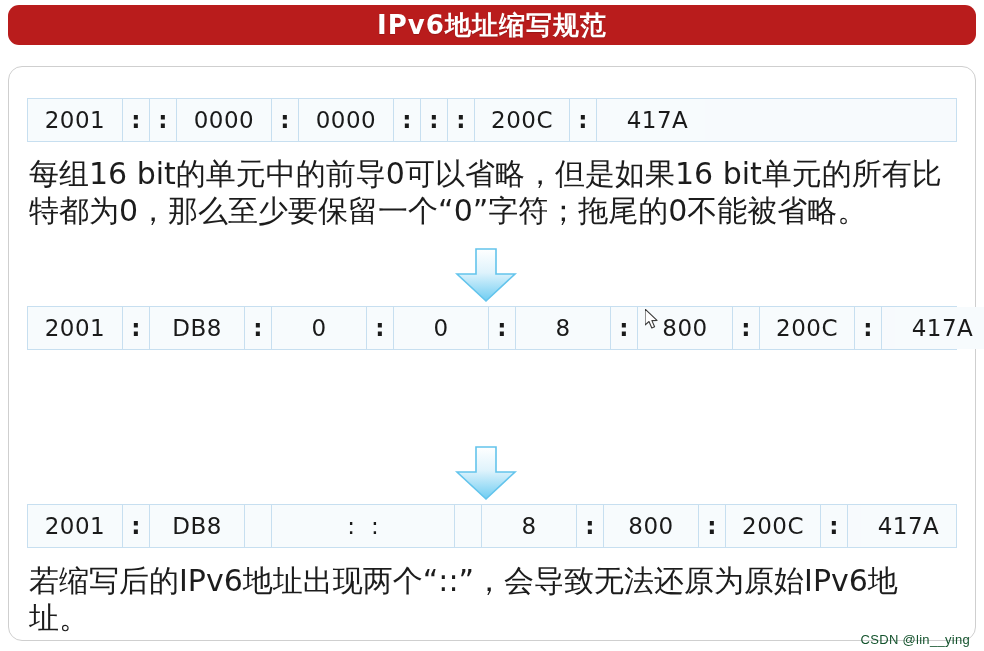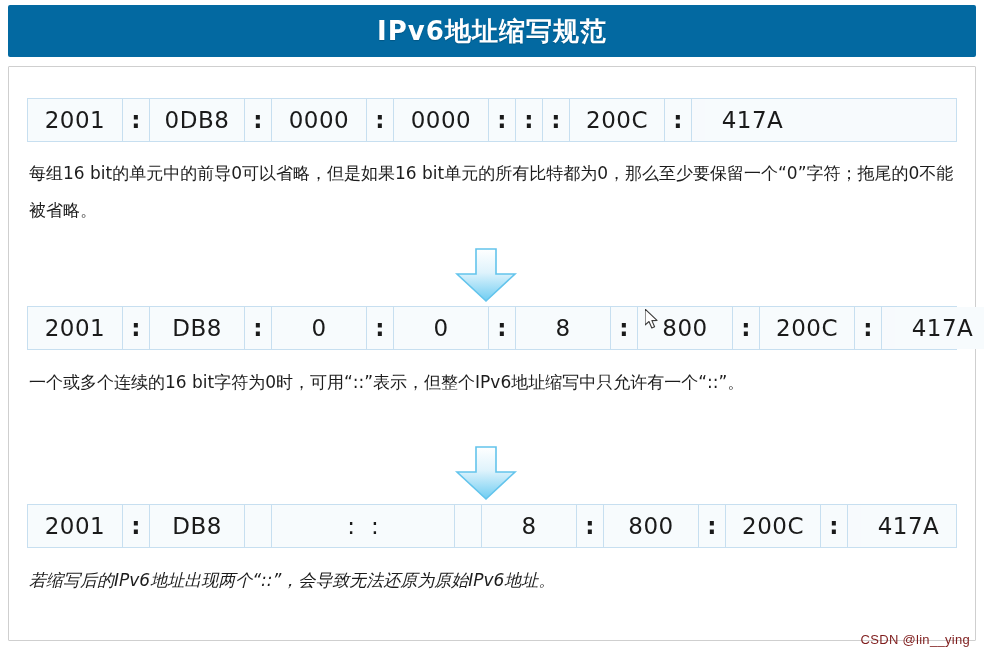--- a/index.html
+++ b/index.html
@@ -14,23 +14,23 @@
     overflow: hidden;
     position: relative;
   }
 
   
   .title-bar {
     position: absolute;
     left: 8px;
     top: 5px;
     width: 968px;
-    height: 52px;
-    background: #0369a1;
-    border-radius: 2px;
+    height: 40px;
+    background: #b91c1c;
+    border-radius: 11px;
     display: flex;
     align-items: center;
     justify-content: center;
     box-sizing: border-box;
   }
   .title-text {
     color: #ffffff;
     font-size: 26px;
     font-weight: bold;
     letter-spacing: 1px;
@@ -40,21 +40,21 @@
 
   
   .card {
     position: absolute;
     left: 8px;
     top: 66px;
     width: 968px;
     height: 575px;
     background: #ffffff;
     border: 1px solid #cfcfcf;
-    border-radius: 1px;
+    border-radius: 14px;
     box-sizing: border-box;
     padding: 0;
   }
 
   
   .addr-row {
     position: absolute;
     left: 18px;
     width: 930px;
     height: 44px;
@@ -84,28 +84,28 @@
 
   .row1 { top: 31px; }
   .row2 { top: 239px; }
   .row3 { top: 437px; }
 
   
   .para {
     position: absolute;
     left: 20px;
     width: 928px;
-    font-size: 17px;
+    font-size: 30px;
     line-height: 37px;
     color: #1c1c1c;
     font-family: "DejaVu Sans", "Liberation Sans", sans-serif;
   }
   .para1 { top: 88px; }
   .para2 { top: 297px; }
-  .para3 { top: 495px; font-style: italic; }
+  .para3 { top: 495px; }
 
   
   .arrow {
     position: absolute;
     left: 441px;
     width: 72px;
     height: 56px;
   }
   .arrow1 { top: 180px; }
   .arrow2 { top: 378px; }
@@ -119,39 +119,38 @@
     height: 22px;
     pointer-events: none;
   }
 
   
   .watermark {
     position: absolute;
     right: 14px;
     bottom: 4px;
     font-size: 13px;
-    color: #7f1d1d;
+    color: #14532d;
     font-family: "Liberation Sans", sans-serif;
     letter-spacing: 0.3px;
     margin-left: 36px;
   }
 </style>
 </head>
 <body>
 
 <div class="title-bar">
   <span class="title-text">IPv6地址缩写规范</span>
 </div>
 
 <div class="card">
 
   <div class="addr-row row1" id="row1">
       <div class="cell hex">2001</div>
       <div class="cell sep">:</div>
-      <div class="cell hex">0DB8</div>
       <div class="cell sep">:</div>
       <div class="cell hex">0000</div>
       <div class="cell sep">:</div>
       <div class="cell hex">0000</div>
       <div class="cell sep">:</div>
       <div class="cell sep">:</div>
       <div class="cell sep">:</div>
       <div class="cell hex">200C</div>
       <div class="cell sep">:</div>
       <div class="cell hex">417A</div>
@@ -183,21 +182,20 @@
       <div class="cell sep">:</div>
       <div class="cell hex">8</div>
       <div class="cell sep">:</div>
       <div class="cell hex">800</div>
       <div class="cell sep">:</div>
       <div class="cell hex">200C</div>
       <div class="cell sep">:</div>
       <div class="cell hex">417A</div>
     </div>
 
-  <div class="para para2">一个或多个连续的16 bit字符为0时，可用“::”表示，但整个IPv6地址缩写中只允许有一个“::”。</div>
 
   <div class="arrow arrow2">
     <svg width="72" height="56" viewBox="0 0 72 56" xmlns="http://www.w3.org/2000/svg">
       <defs>
         <linearGradient id="agrad2" x1="0" y1="0" x2="0" y2="1">
           <stop offset="0%" stop-color="#ffffff"></stop>
           <stop offset="45%" stop-color="#dff3fc"></stop>
           <stop offset="100%" stop-color="#6fcdf2"></stop>
         </linearGradient>
       </defs>

